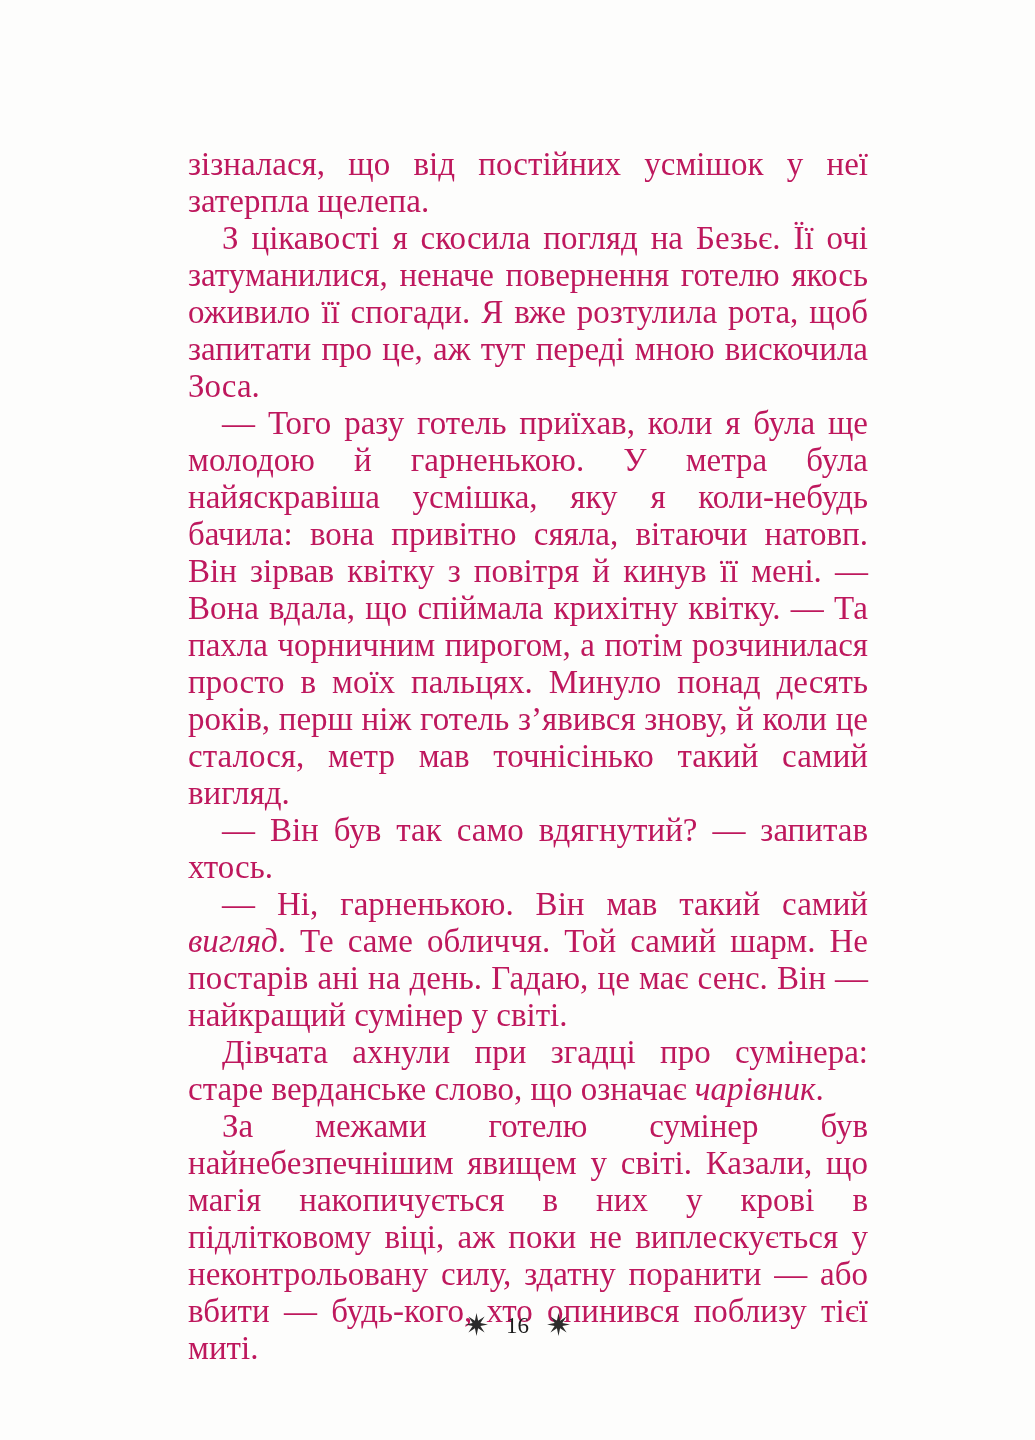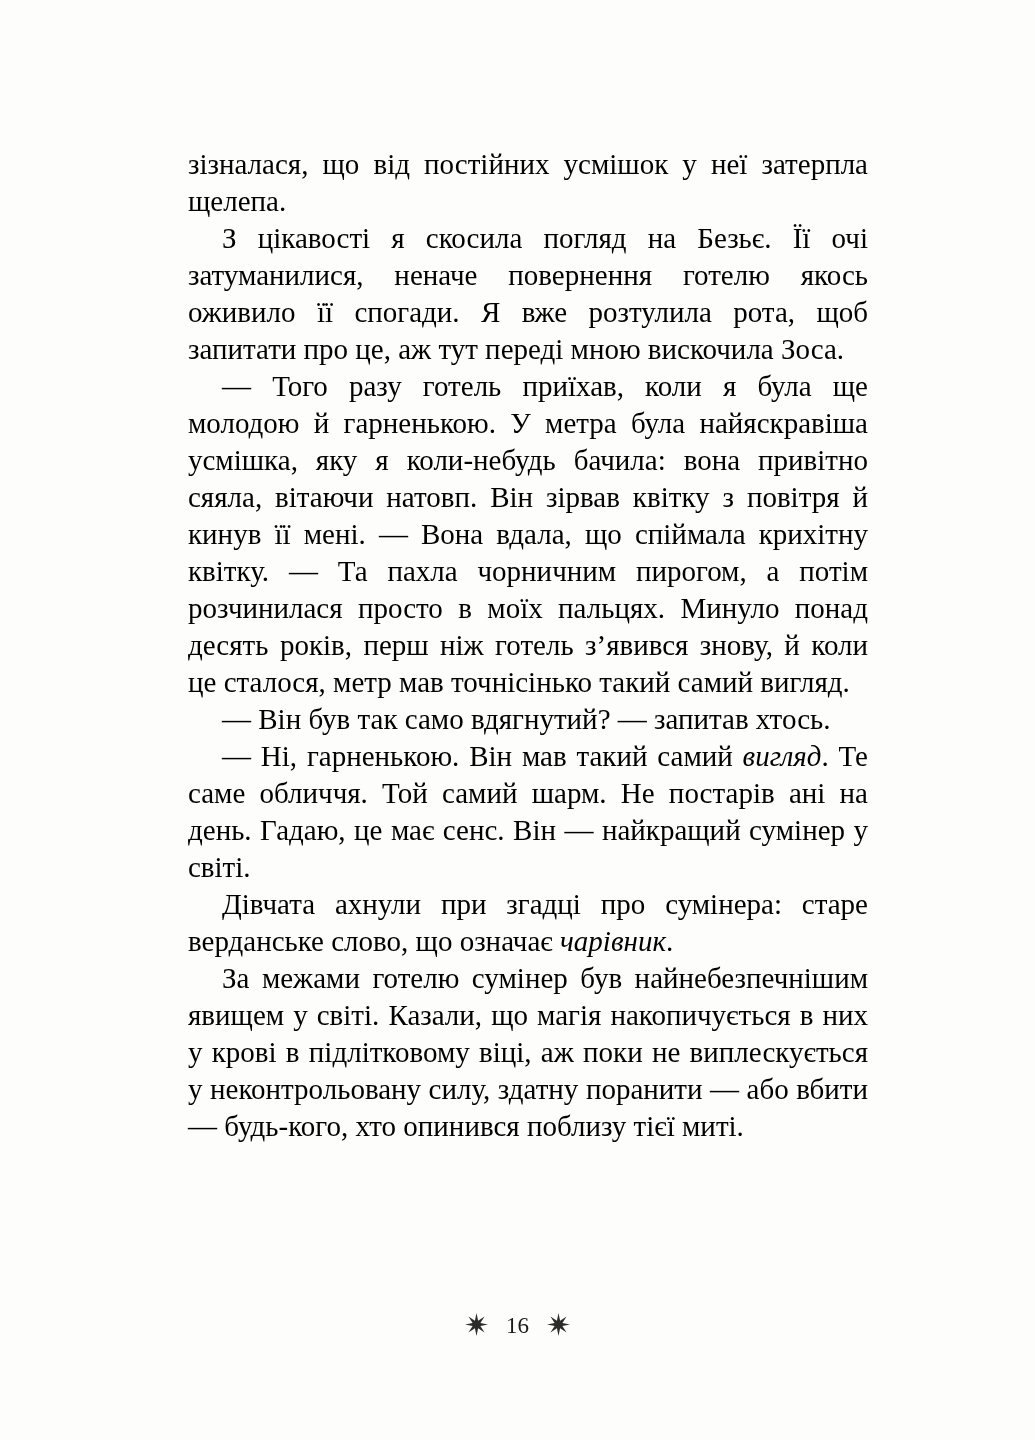--- a/index.html
+++ b/index.html
@@ -13,23 +13,23 @@
     height: 1440px;
     background: #fdfdfc;
     overflow: hidden;
   }
   .text-block {
     position: absolute;
     left: 188px;
     top: 146px;
     width: 680px;
     font-family: "Liberation Serif", "DejaVu Serif", serif;
-    font-size: 29px;
+    font-size: 33px;
     line-height: 37px;
-    color: #000000;
+    color: #be185d;
     text-align: justify;
   }
   .para {
     margin: 0;
     padding: 0;
     text-indent: 34px;
   }
   .para.first {
     text-indent: 0;
   }

